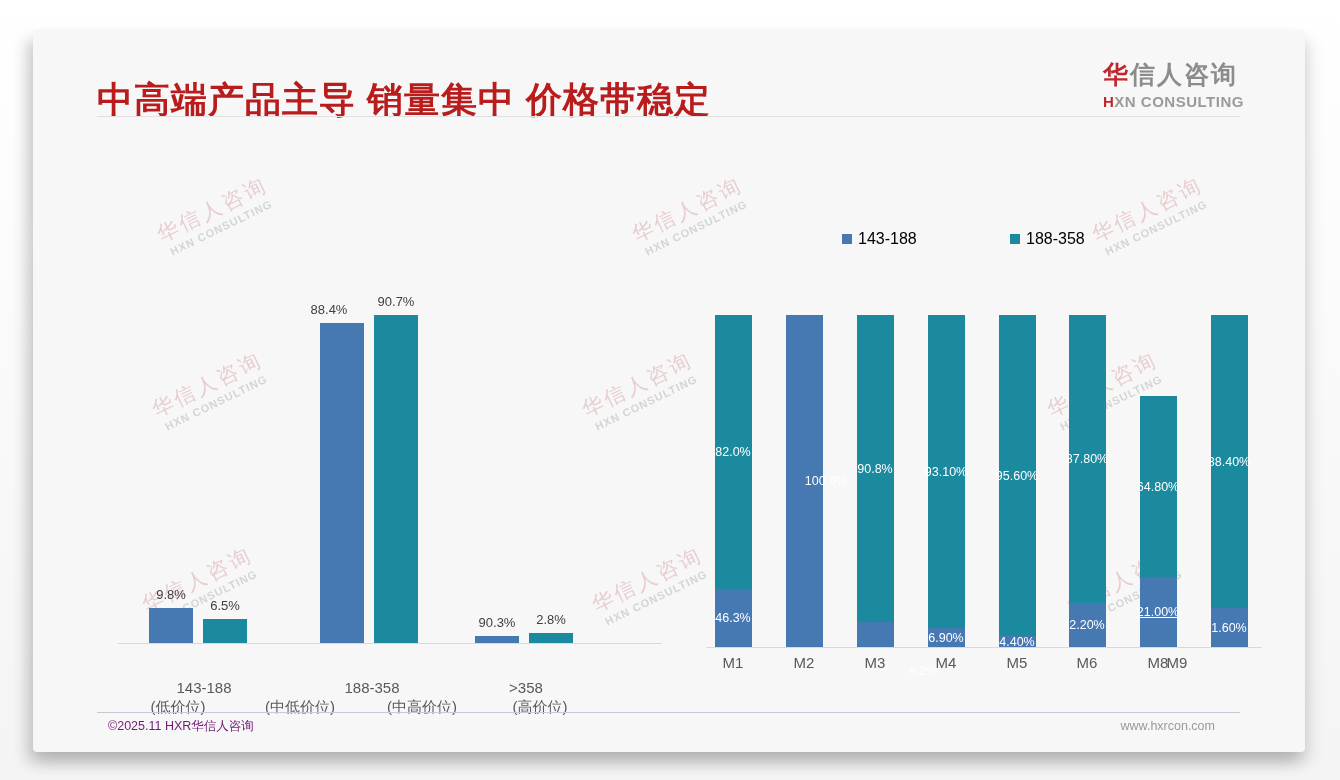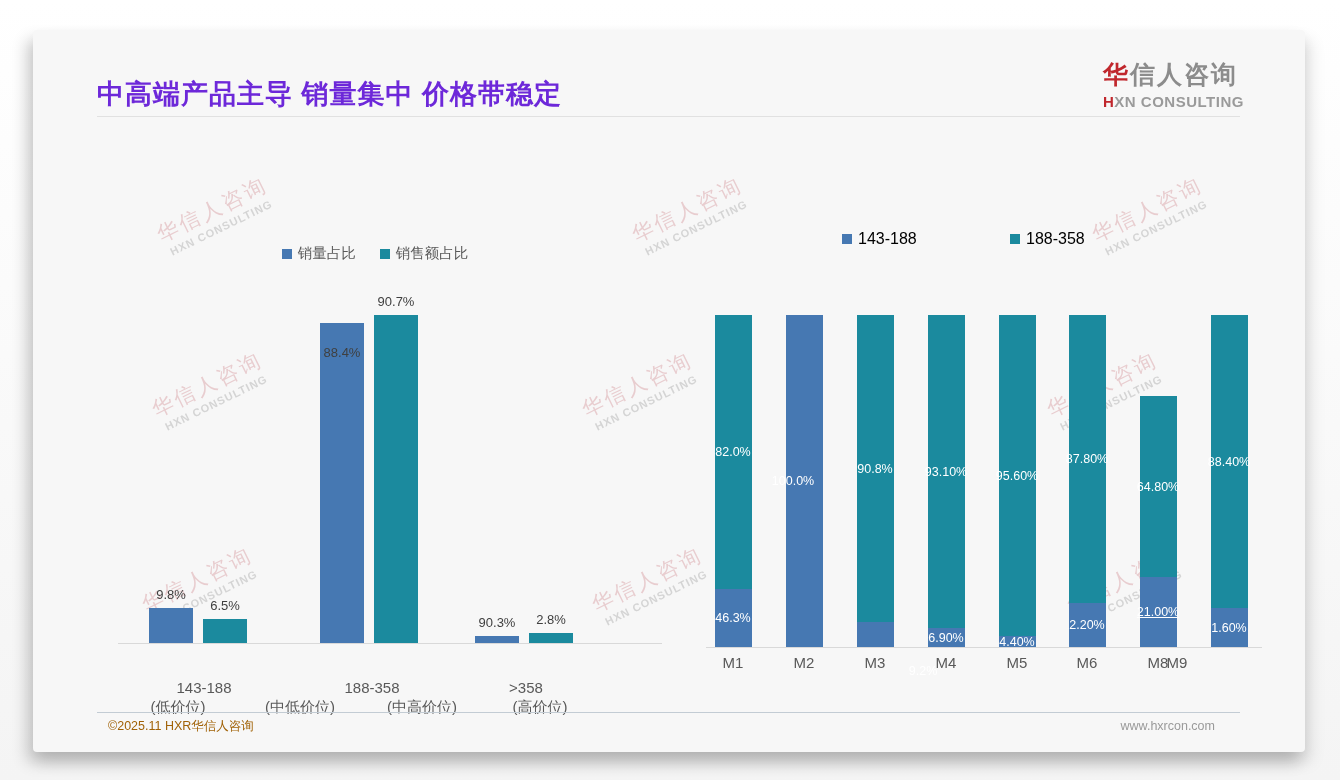--- a/index.html
+++ b/index.html
@@ -11,21 +11,21 @@
   }
   .stage { position:absolute; inset:0; background:linear-gradient(180deg,#ffffff 0%,#f4f4f4 100%); }
   .slide {
     position:absolute; left:33px; top:30px; width:1272px; height:722px;
     background:#f7f7f7; border-radius:4px;
     box-shadow:-6px 10px 16px rgba(0,0,0,.20), 6px 10px 16px rgba(0,0,0,.10);
   }
   .layer { position:absolute; inset:0; }
 
   
-  .slide-title { position:absolute; left:64px; top:46px; font-size:27px; font-weight:700; color:#6d28d9; letter-spacing:1px; }
+  .slide-title { position:absolute; left:64px; top:46px; font-size:36px; font-weight:700; color:#b91c1c; letter-spacing:1px; }
   .header-rule { position:absolute; left:64px; top:86px; width:1143px; height:1px; background:#e1e1e1; }
   .logo { position:absolute; left:1070px; top:28px; width:150px; text-align:left; }
   .logo-cn { font-size:25px; font-weight:700; color:#8c8c8c; letter-spacing:2px; white-space:nowrap; }
   .logo-cn .red { color:#c0272d; }
   .logo-en { font-size:15px; font-weight:700; color:#9a9a9a; letter-spacing:.5px; margin-top:2px; white-space:nowrap; }
   .logo-en .red { color:#c0272d; }
 
   
   .chart-title { position:absolute; font-size:24px; font-weight:700; color:#111; text-align:center; line-height:28px; white-space:nowrap; }
   .title-left  { left:62px;  top:124px; width:560px; }
@@ -45,21 +45,21 @@
   .stack-label { position:absolute; font-size:12.5px; color:#fff; white-space:nowrap; transform:translate(-50%,-50%); }
   .cat-label { position:absolute; font-size:15px; color:#595959; white-space:nowrap; transform:translateX(-50%); }
 
   
   .wm { position:absolute; transform:translate(-50%,-50%) rotate(-26deg); text-align:center; pointer-events:none; }
   .wm-cn { font-size:21px; letter-spacing:3px; color:#d79ba0; opacity:.45; white-space:nowrap; }
   .wm-en { font-size:11px; font-weight:700; letter-spacing:1px; color:#b9b9b9; opacity:.55; white-space:nowrap; }
 
   
   .footer-rule { position:absolute; left:64px; top:682px; width:1143px; height:1px; background:#c3ccd4; }
-  .footer-left  { position:absolute; left:75px;  top:688px; font-size:12.5px; color:#a16207; }
+  .footer-left  { position:absolute; left:75px;  top:688px; font-size:12.5px; color:#701a75; }
   .footer-right { position:absolute; right:90px; top:689px; font-size:12.5px; color:#9a9a9a; }
 </style>
 </head>
 <body>
 
 <div class="stage">
   <div class="slide">
 
     <div class="layer" id="wm-layer">
         <div class="wm" style="left: 182px; top: 185px;">
@@ -101,35 +101,25 @@
       </div>
 
     <div class="slide-title">中高端产品主导 销量集中 价格带稳定</div>
     <div class="header-rule"></div>
 
     <div class="logo">
       <div class="logo-cn"><span class="red">华</span><span>信人咨询</span></div>
       <div class="logo-en"><span class="red">H</span><span>XN CONSULTING</span></div>
     </div>
 
-    <div class="legend-row legend-left" id="legend-left">
-        <div class="legend-item">
-          <div class="legend-swatch" style="background: rgb(70, 120, 178);"></div>
-          <div class="">销量占比</div>
-        </div>
-        <div class="legend-item">
-          <div class="legend-swatch" style="background: rgb(27, 138, 158);"></div>
-          <div class="">销售额占比</div>
-        </div>
-      </div>
     <div class="layer" id="plot-left">
         <div class="bar-seg" style="left: 116px; top: 578px; width: 44px; height: 35px; background: rgb(70, 120, 178);"></div>
         <div class="val-label" style="left: 138px; top: 557px;">9.8%</div>
         <div class="bar-seg" style="left: 287px; top: 293px; width: 44px; height: 320px; background: rgb(70, 120, 178);"></div>
-        <div class="val-label" style="left: 309px; top: 272px; margin-top: 43px;">88.4%</div>
+        <div class="val-label" style="left: 296px; top: 272px;">88.4%</div>
         <div class="bar-seg" style="left: 442px; top: 606px; width: 44px; height: 7px; background: rgb(70, 120, 178);"></div>
         <div class="val-label" style="left: 464px; top: 585px;">90.3%</div>
         <div class="bar-seg" style="left: 170px; top: 589px; width: 44px; height: 24px; background: rgb(27, 138, 158);"></div>
         <div class="val-label" style="left: 192px; top: 568px;">6.5%</div>
         <div class="bar-seg" style="left: 341px; top: 285px; width: 44px; height: 328px; background: rgb(27, 138, 158);"></div>
         <div class="val-label" style="left: 363px; top: 264px;">90.7%</div>
         <div class="bar-seg" style="left: 496px; top: 603px; width: 44px; height: 10px; background: rgb(27, 138, 158);"></div>
         <div class="val-label" style="left: 518px; top: 582px;">2.8%</div>
         <div class="axis-line" style="left: 85px; top: 613px; width: 544px;"></div>
         <div class="cat-label" style="left: 171px; top: 649px;">143-188</div>
@@ -151,21 +141,21 @@
           <div class="">188-358</div>
         </div>
       </div>
     <div class="layer" id="plot-right">
         <div class="bar-seg" style="left: 681.5px; top: 285px; width: 37px; height: 274px; background: rgb(27, 138, 158);"></div>
         <div class="bar-seg" style="left: 681.5px; top: 559px; width: 37px; height: 58px; background: rgb(70, 120, 178);"></div>
         <div class="stack-label" style="left: 700px; top: 422px;">82.0%</div>
         <div class="stack-label" style="left: 700px; top: 588px;">46.3%</div>
         <div class="cat-label" style="left: 700px; top: 624px;">M1</div>
         <div class="bar-seg" style="left: 752.5px; top: 285px; width: 37px; height: 332px; background: rgb(70, 120, 178);"></div>
-        <div class="stack-label" style="left: 760px; top: 451px;">100.0%</div>
+        <div class="stack-label" style="left: 793px; top: 451px;">100.0%</div>
         <div class="cat-label" style="left: 771px; top: 624px;">M2</div>
         <div class="bar-seg" style="left: 823.5px; top: 285px; width: 37px; height: 307px; background: rgb(27, 138, 158);"></div>
         <div class="bar-seg" style="left: 823.5px; top: 592px; width: 37px; height: 25px; background: rgb(70, 120, 178);"></div>
         <div class="stack-label" style="left: 842px; top: 438.5px;">90.8%</div>
         <div class="stack-label" style="left: 890px; top: 604.5px; margin-top: 36px;">9.2%</div>
         <div class="cat-label" style="left: 842px; top: 624px;">M3</div>
         <div class="bar-seg" style="left: 894.5px; top: 285px; width: 37px; height: 313px; background: rgb(27, 138, 158);"></div>
         <div class="bar-seg" style="left: 894.5px; top: 598px; width: 37px; height: 19px; background: rgb(70, 120, 178);"></div>
         <div class="stack-label" style="left: 913px; top: 441.5px;">93.10%</div>
         <div class="stack-label" style="left: 913px; top: 607.5px;">6.90%</div>

